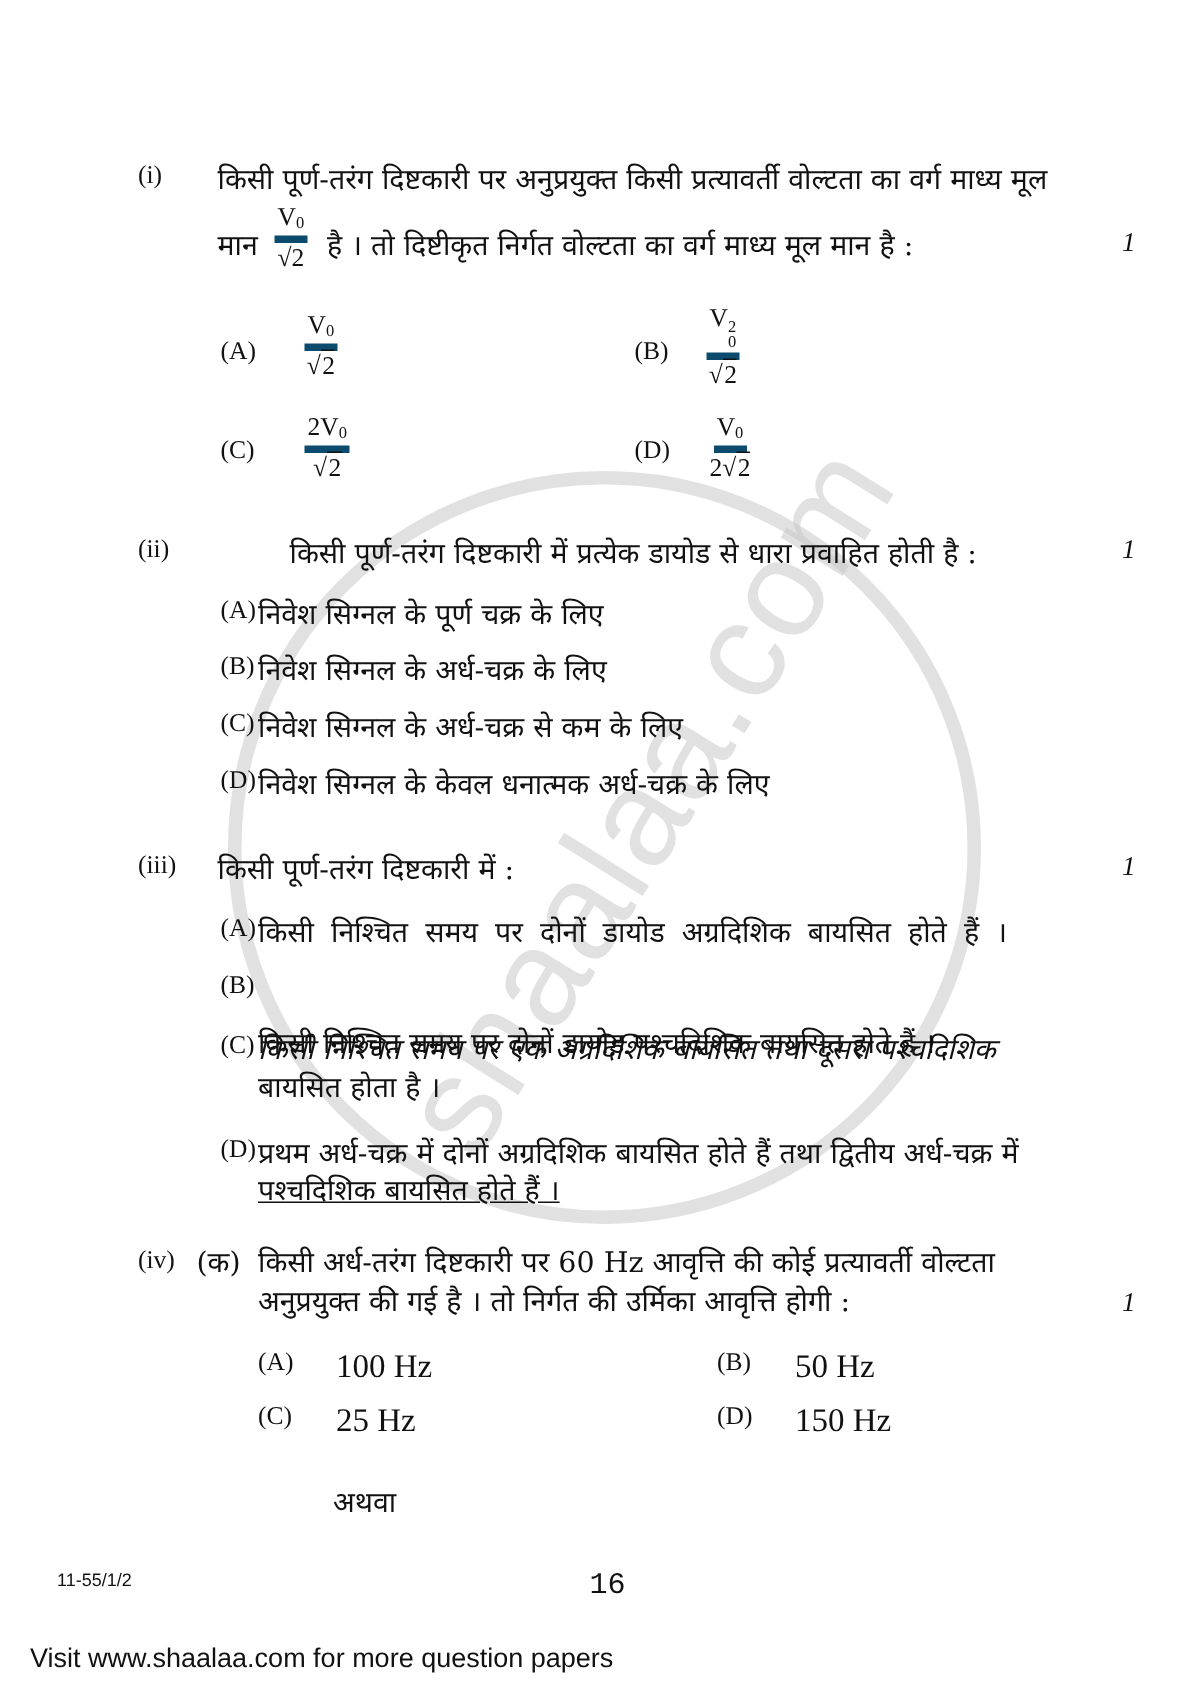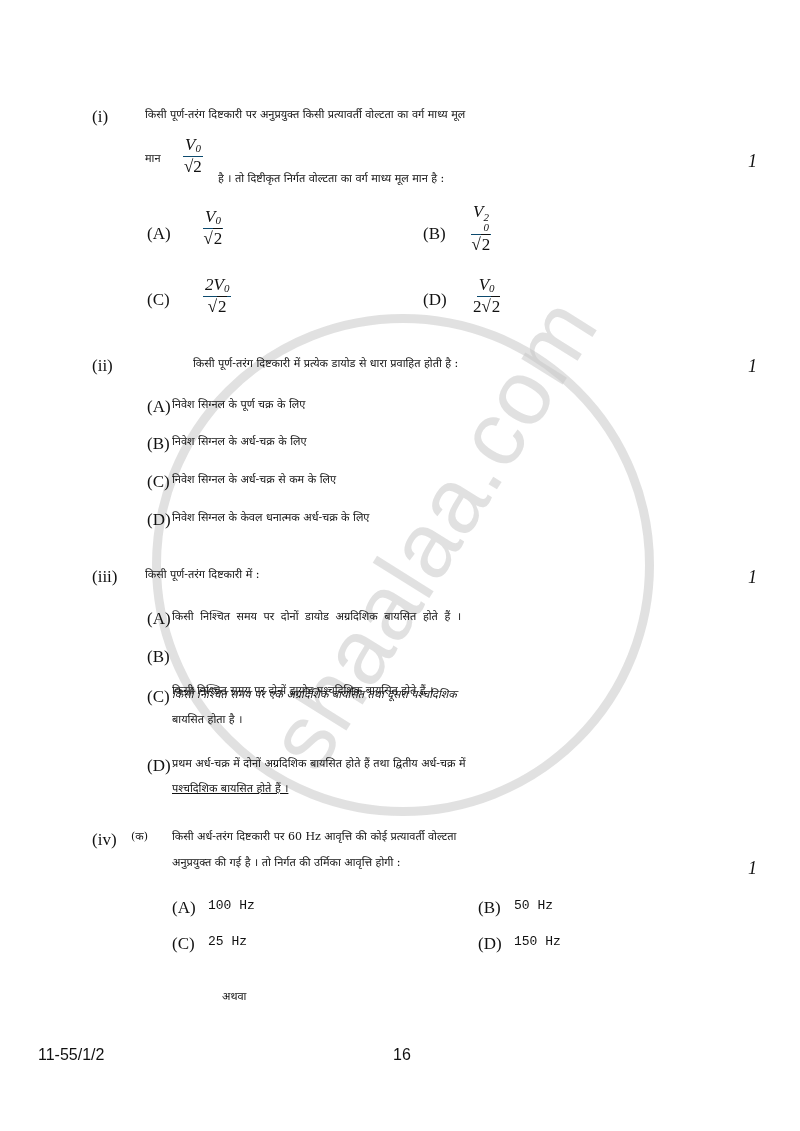--- a/index.html
+++ b/index.html
@@ -4,64 +4,64 @@
 <style>
   html, body { margin: 0; padding: 0; background: #ffffff; }
   body {
     width: 800px; height: 1131px; position: relative; overflow: hidden;
     font-family: "DejaVu Serif", "Liberation Serif", serif;
     color: #111111;
   }
   .page { position: absolute; left: 0; top: 0; width: 800px; height: 1131px; }
   .abs { position: absolute; white-space: nowrap; }
   .qnum { font-family: "Liberation Serif", serif; font-size: 17px; }
-  .txt { font-size: 11px; }
-  .latin { font-family: Liberation Mono, monospace; font-size: 13px; }
+  .txt { font-size: 19px; }
+  .latin { font-family: Liberation Serif, serif; font-size: 22px; margin-left: 16px; }
   .mark { font-family: "Liberation Serif", serif; font-style: italic; font-size: 18px; }
   .optlbl { font-family: "Liberation Serif", serif; font-size: 17px; }
 
   
   .frac { display: inline-flex; flex-direction: column; align-items: center; vertical-align: middle;
           font-family: "Liberation Serif", serif; font-size: 17px; line-height: 1.05; }
-  .frac .num { padding: 0 2px 1px 2px; border-bottom: 1px solid #0c4a6e; font-style: italic; }
+  .frac .num { padding: 0 2px 1px 2px; border-bottom: 5px solid #0c4a6e; }
   .frac .den { padding-top: 1px; }
   .frac sub { font-size: 11px; vertical-align: -2px; }
   .frac sup { font-size: 11px; }
   .sqrt { display: inline-block; }
   .sqrt .rad { border-top: 1px solid #111; padding-left: 1px; }
 
   
   .wm-circle { position: absolute; left: 152px; top: 314px; width: 484px; height: 484px;
                border: 9px solid rgba(200,200,200,0.55); border-radius: 50%; pointer-events: none; }
   .wm-text { position: absolute; left: 188px; top: 520px; width: 440px; text-align: center;
              font-family: "Liberation Sans", sans-serif; font-size: 92px; color: rgba(200,200,200,0.55);
              transform: rotate(-58deg); transform-origin: center center; pointer-events: none; letter-spacing: 1px; }
 
-  .footer-code { font-family: "Liberation Sans", sans-serif; font-size: 16px; }
-  .footer-page { font-family: Liberation Sans, sans-serif; font-size: 16px; }
+  .footer-code { font-family: "Liberation Sans", sans-serif; font-size: 12px; }
+  .footer-page { font-family: Liberation Mono, monospace; font-size: 20px; }
   .footer-visit { font-family: "Liberation Sans", sans-serif; font-size: 18px; }
   .bold { font-weight: normal; }
 </style>
 </head>
 <body>
 
 <div class="page">
 
   <div class="wm-circle"></div>
   <div class="wm-text">shaalaa.com</div>
 
   <div>
     <span class="abs qnum" style="left:92px; top:107px;">(i)</span>
     <span class="abs txt" style="left:145px; top:106px;">किसी पूर्ण-तरंग दिष्टकारी पर अनुप्रयुक्त किसी प्रत्यावर्ती वोल्टता का वर्ग माध्य मूल</span>
     <span class="abs txt" style="left:145px; top:150px;">मान</span>
     <span class="abs frac" style="left:183px; top:136px;">
       <span class="num"><span>V</span><sub>0</sub></span>
       <span class="den">√2</span>
     </span>
-    <span class="abs txt" style="left:218px; top:150px;margin-top:20px;">है । तो दिष्टीकृत निर्गत वोल्टता का वर्ग माध्य मूल मान है :</span>
+    <span class="abs txt" style="left:218px; top:150px;">है । तो दिष्टीकृत निर्गत वोल्टता का वर्ग माध्य मूल मान है :</span>
     <span class="abs mark" style="left:748px; top:151px;">1</span>
 
     <div>
       <span class="abs optlbl" style="left:147px; top:224px;">(A)</span>
       <span class="abs frac" style="left:203px; top:208px;">
         <span class="num"><span>V</span><sub>0</sub></span>
         <span class="den"><span class="sqrt">√<span class="rad">2</span></span></span>
       </span>
     </div>
     <div>
@@ -136,13 +136,14 @@
     <span class="abs optlbl" style="left:172px; top:934px;">(C)</span>
     <span class="abs latin" style="left:208px; top:934px;">25 Hz</span>
     <span class="abs optlbl" style="left:478px; top:934px;">(D)</span>
     <span class="abs latin" style="left:514px; top:934px;">150 Hz</span>
 
     <span class="abs txt bold" style="left:222px; top:988px;">अथवा</span>
   </div>
 
   <span class="abs footer-code" style="left:38px; top:1046px;">11-55/1/2</span>
   <span class="abs footer-page" style="left:393px; top:1046px;">16</span>
+  <span class="abs footer-visit" style="left:20px; top:1095px;">Visit www.shaalaa.com for more question papers</span>
 </div>
 
 </body></html>

